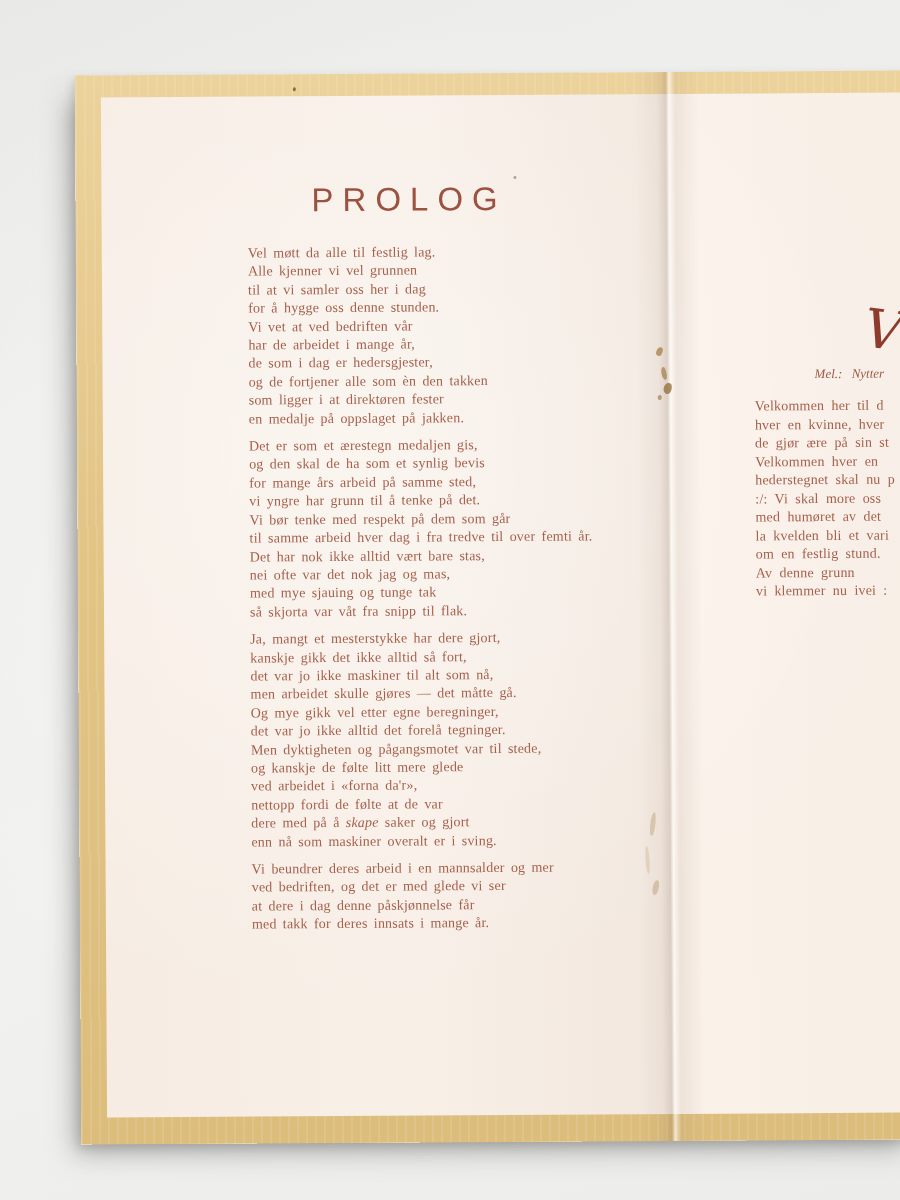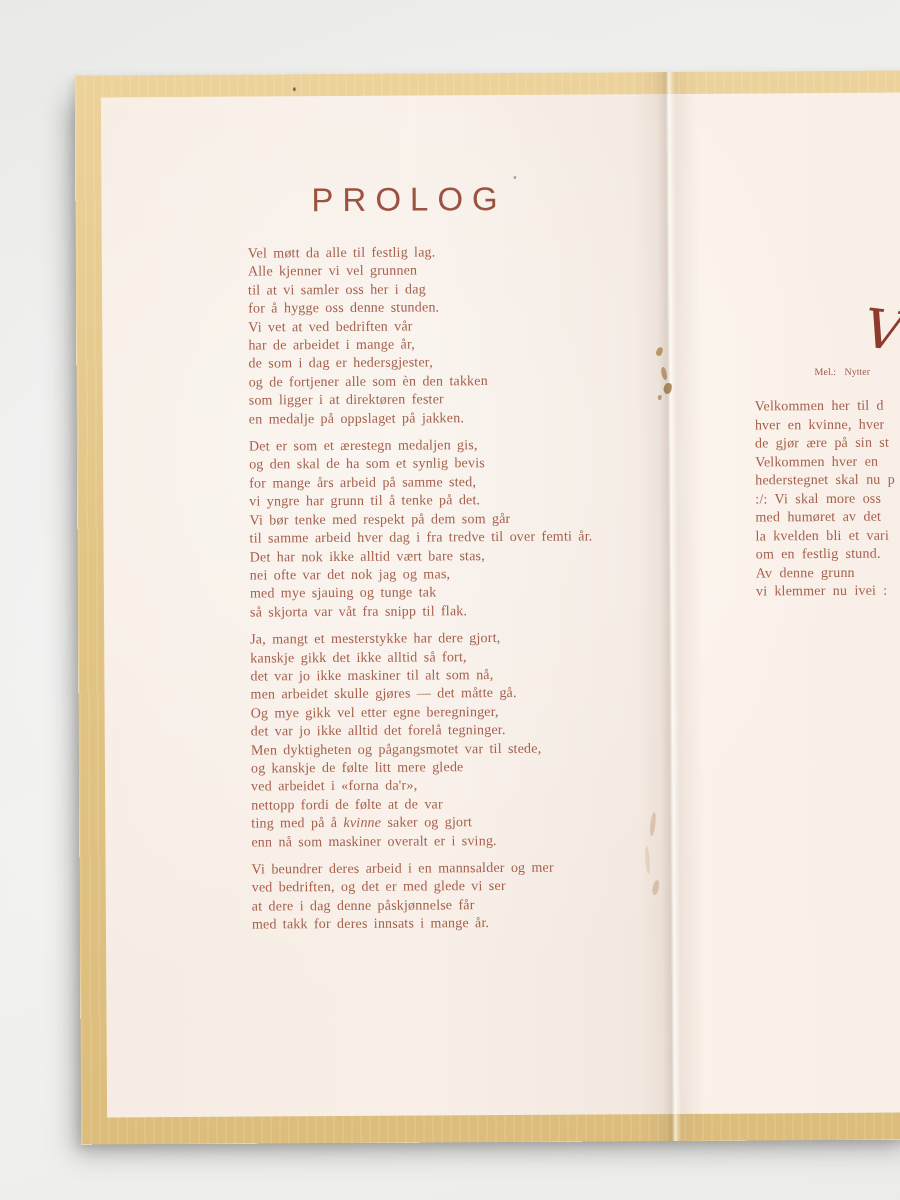--- a/index.html
+++ b/index.html
@@ -83,21 +83,22 @@
     left: 762px; top: 206px;
     font-family: "DejaVu Serif", serif;
     font-style: italic;
     font-size: 54px;
     color: #8e3b2b;
     transform: rotate(7deg);
   }
   .melody {
     position: absolute;
     left: 712px; top: 273px;
-    font-size: 10px;
+    font-style: italic;
+    font-size: 13px;
     color: #9e5a46;
     word-spacing: 6px;
     white-space: nowrap;
     text-align: right;
   }
   .right-poem {
     position: absolute;
     left: 652px; top: 304px; width: 300px;
     font-size: 14px;
     line-height: 18.5px;
@@ -151,21 +152,21 @@
             <div class="line">Ja, mangt et mesterstykke har dere gjort,</div>
             <div class="line">kanskje gikk det ikke alltid så fort,</div>
             <div class="line">det var jo ikke maskiner til alt som nå,</div>
             <div class="line">men arbeidet skulle gjøres — det måtte gå.</div>
             <div class="line">Og mye gikk vel etter egne beregninger,</div>
             <div class="line">det var jo ikke alltid det forelå tegninger.</div>
             <div class="line">Men dyktigheten og pågangsmotet var til stede,</div>
             <div class="line">og kanskje de følte litt mere glede</div>
             <div class="line">ved arbeidet i «forna da'r»,</div>
             <div class="line">nettopp fordi de følte at de var</div>
-            <div class="line"><span>ting med på å </span><span class="it">kvinne</span><span> saker og gjort</span></div>
+            <div class="line"><span>dere med på å </span><span class="it">skape</span><span> saker og gjort</span></div>
             <div class="line">enn nå som maskiner overalt er i sving.</div>
           </div>
 
           <div class="stanza">
             <div class="line">Vi beundrer deres arbeid i en mannsalder og mer</div>
             <div class="line">ved bedriften, og det er med glede vi ser</div>
             <div class="line">at dere i dag denne påskjønnelse får</div>
             <div class="line">med takk for deres innsats i mange år.</div>
           </div>
         </div>

